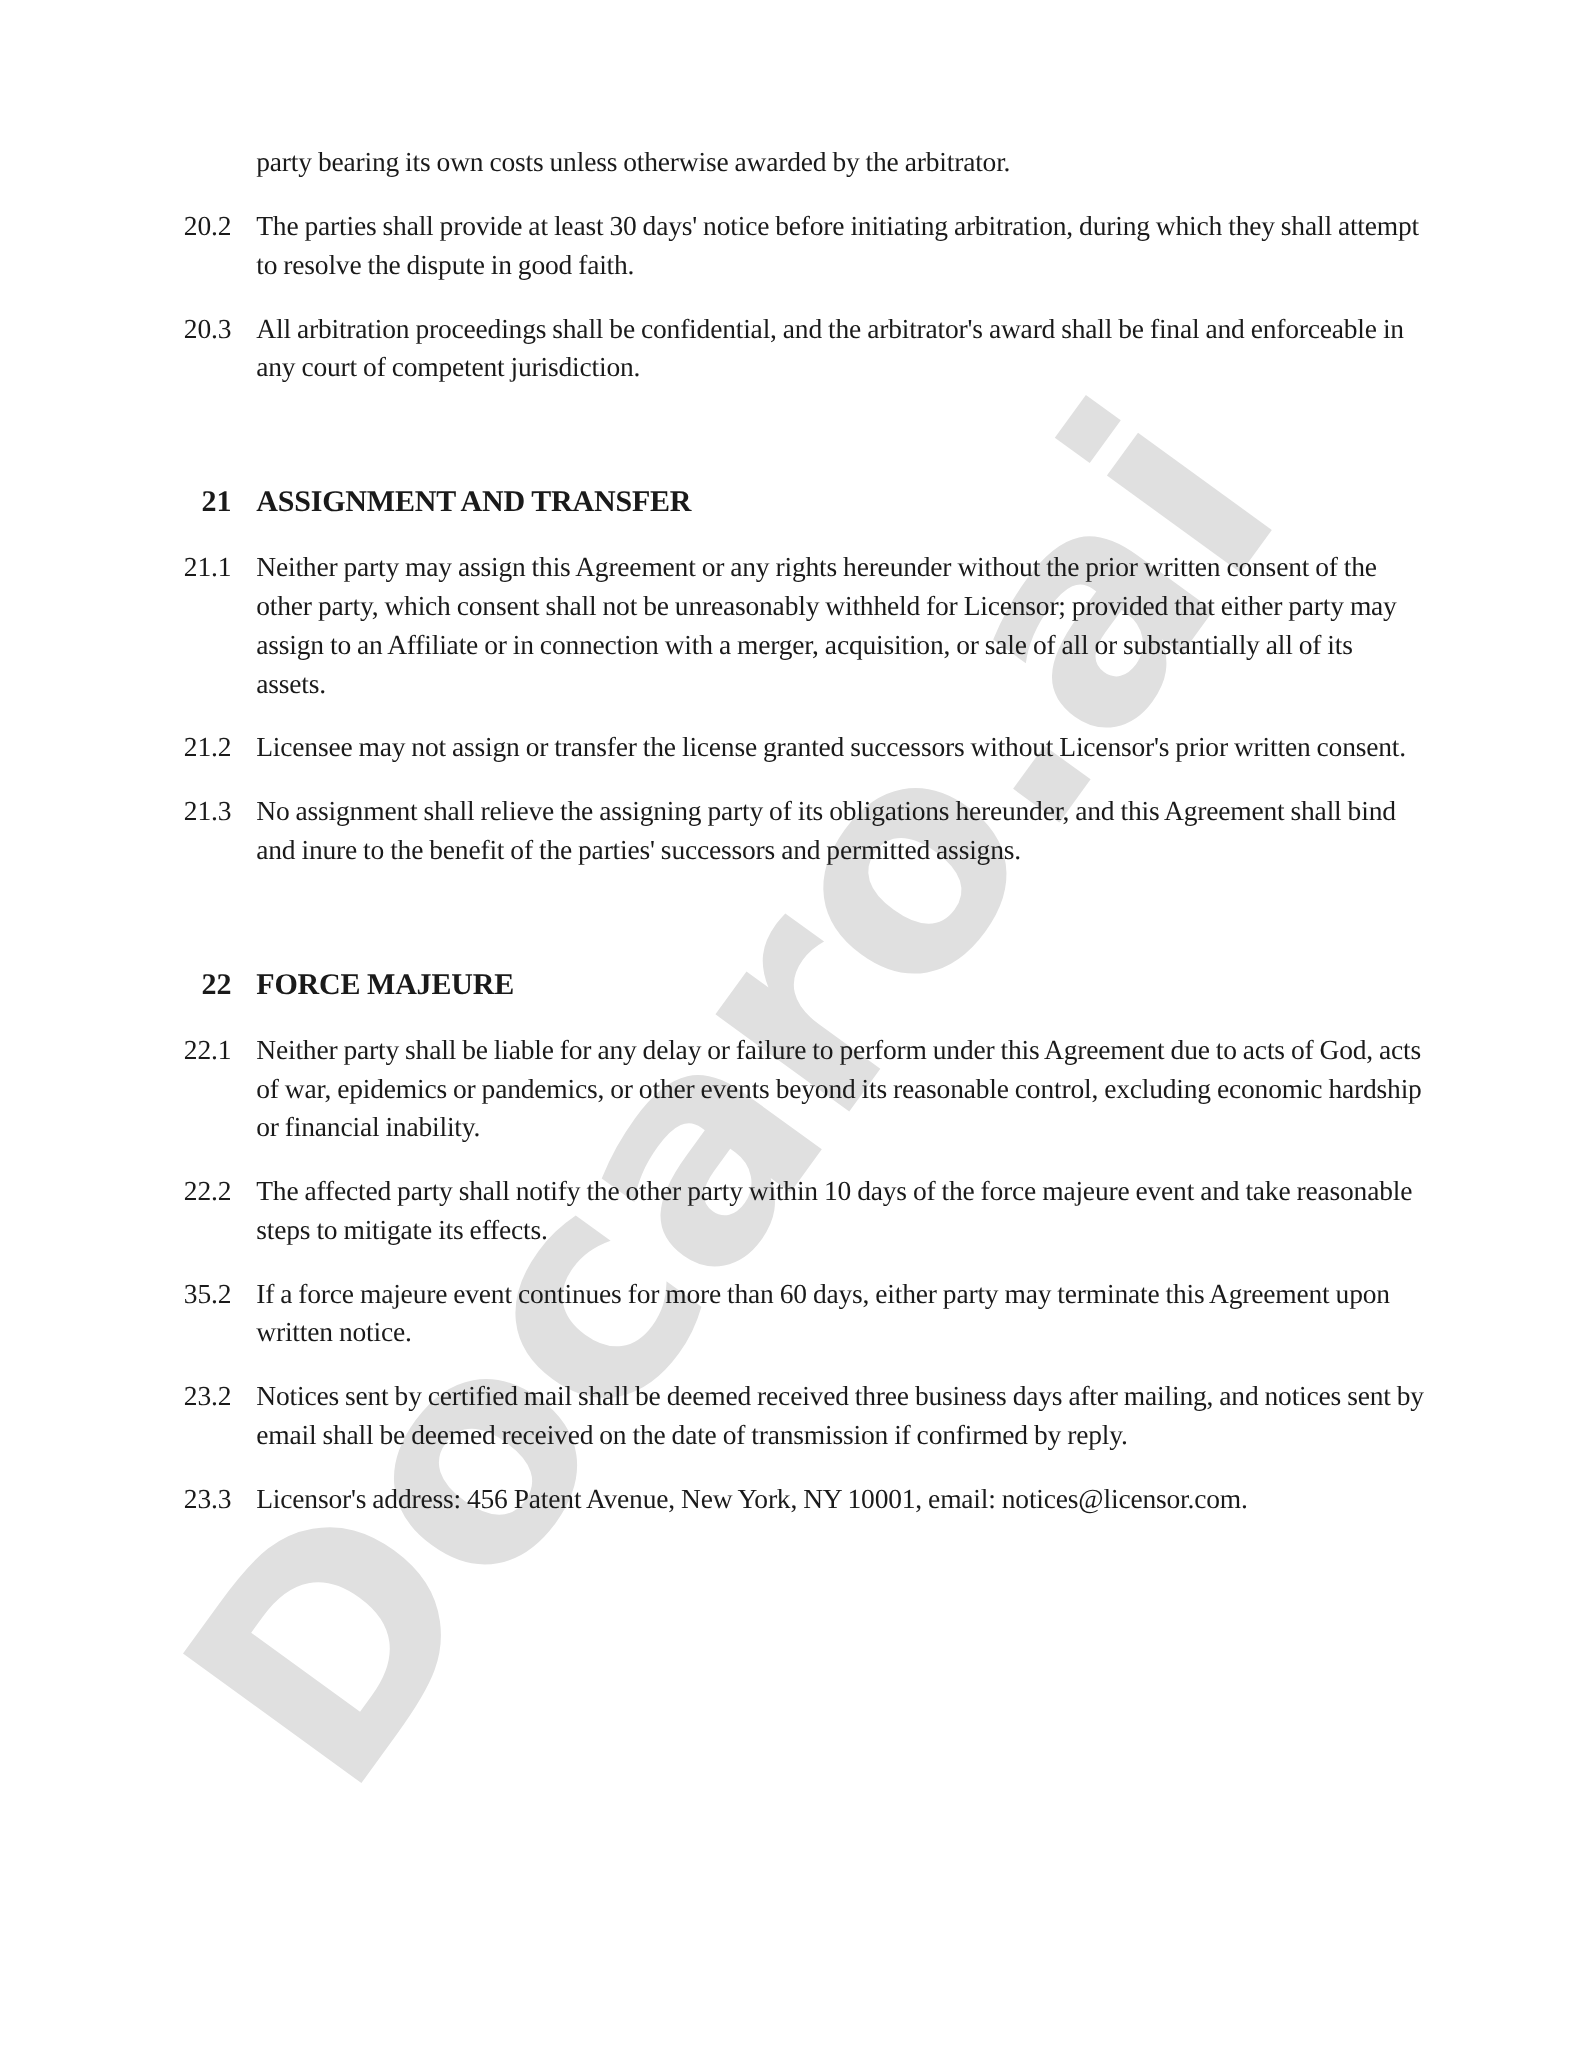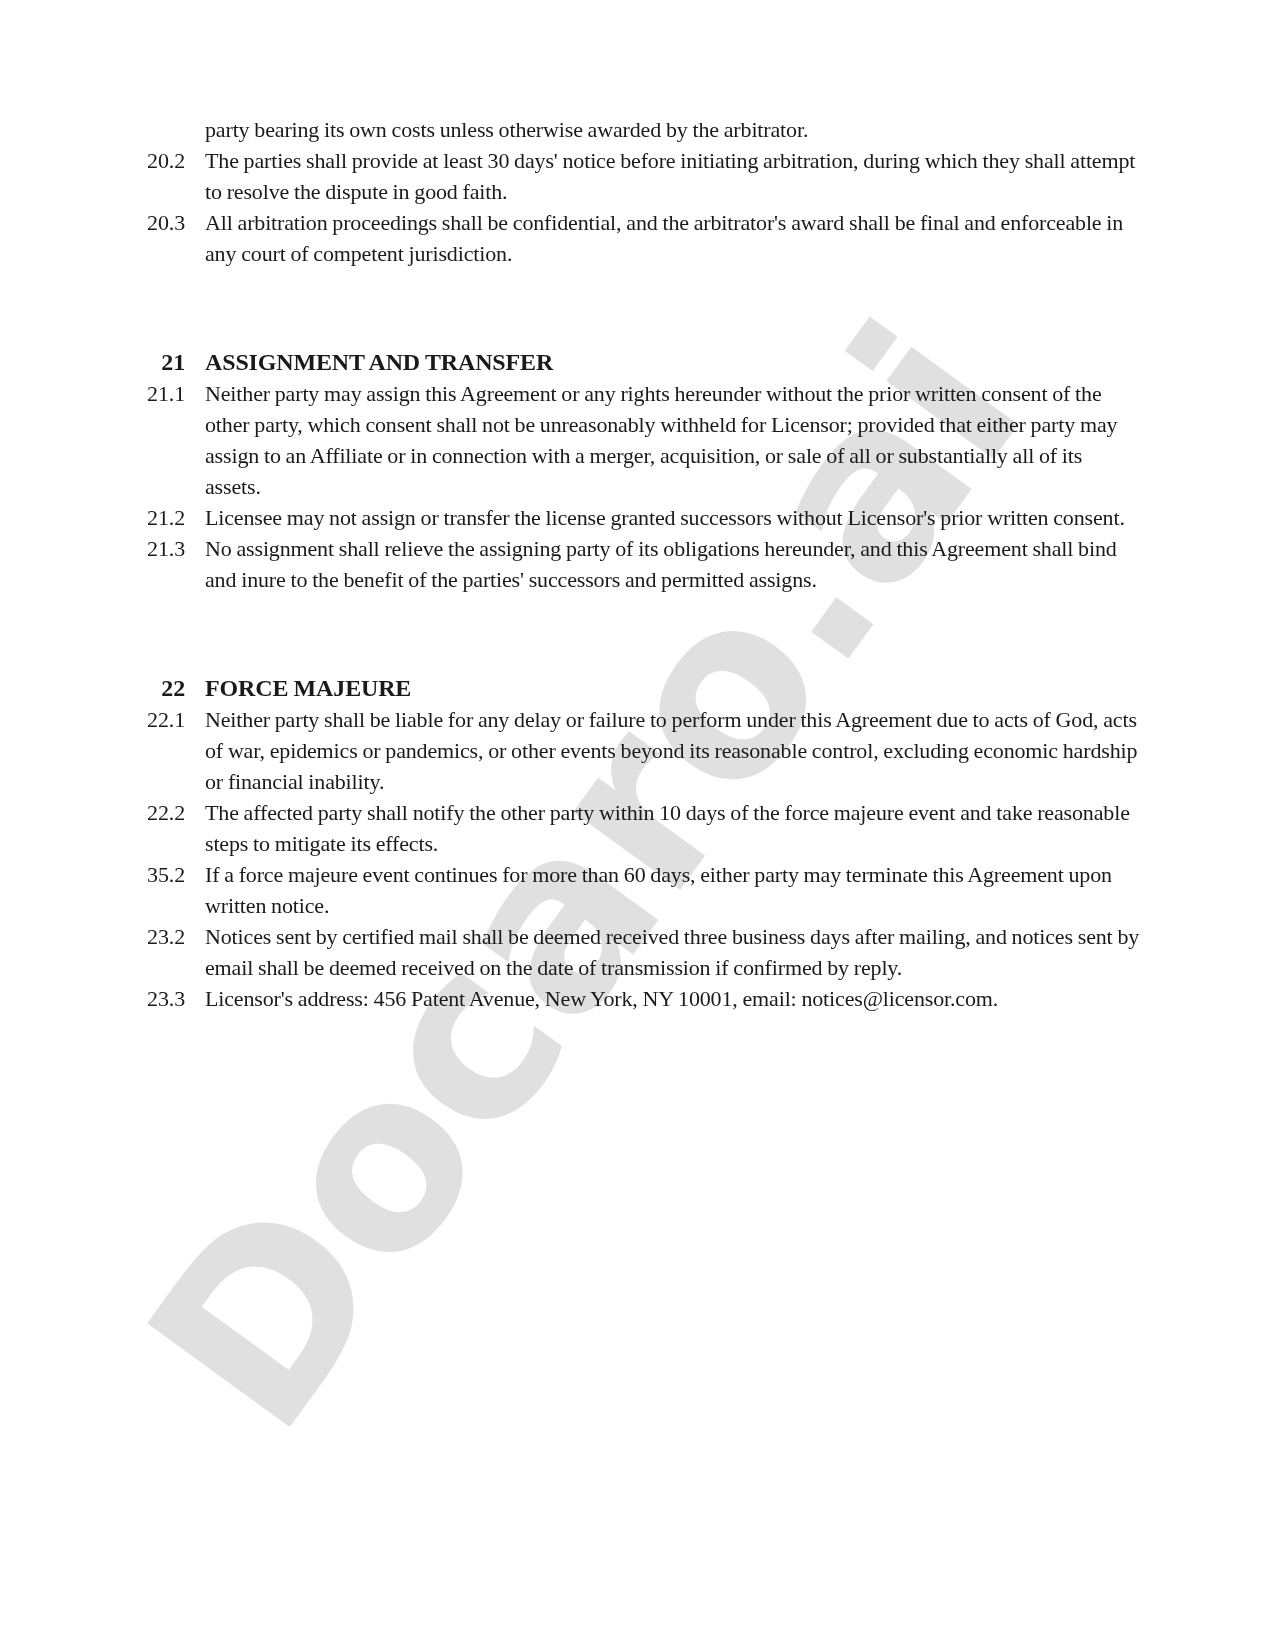--- a/index.html
+++ b/index.html
@@ -31,21 +31,21 @@
     position: absolute;
     left: 108px;
     top: 110px;
     width: 1032px;
     z-index: 1;
     font-size: 22px;
     line-height: 31px;
     letter-spacing: -0.15px;
     word-spacing: -0.5px;
   }
-  .row { display: flex; align-items: flex-start; }
+  .row { display: flex; align-items: flex-start; margin-top: 20px; }
   .row.first { margin-top: 4px; }
   .row.section-heading {
     margin-top: 78px;
     font-weight: 700;
     font-size: 24px;
     line-height: 31px;
     align-items: center;
   }
   .num-col { flex: 0 0 77px; text-align: right; }
   .body-col { margin-left: 20px; width: 935px; }

